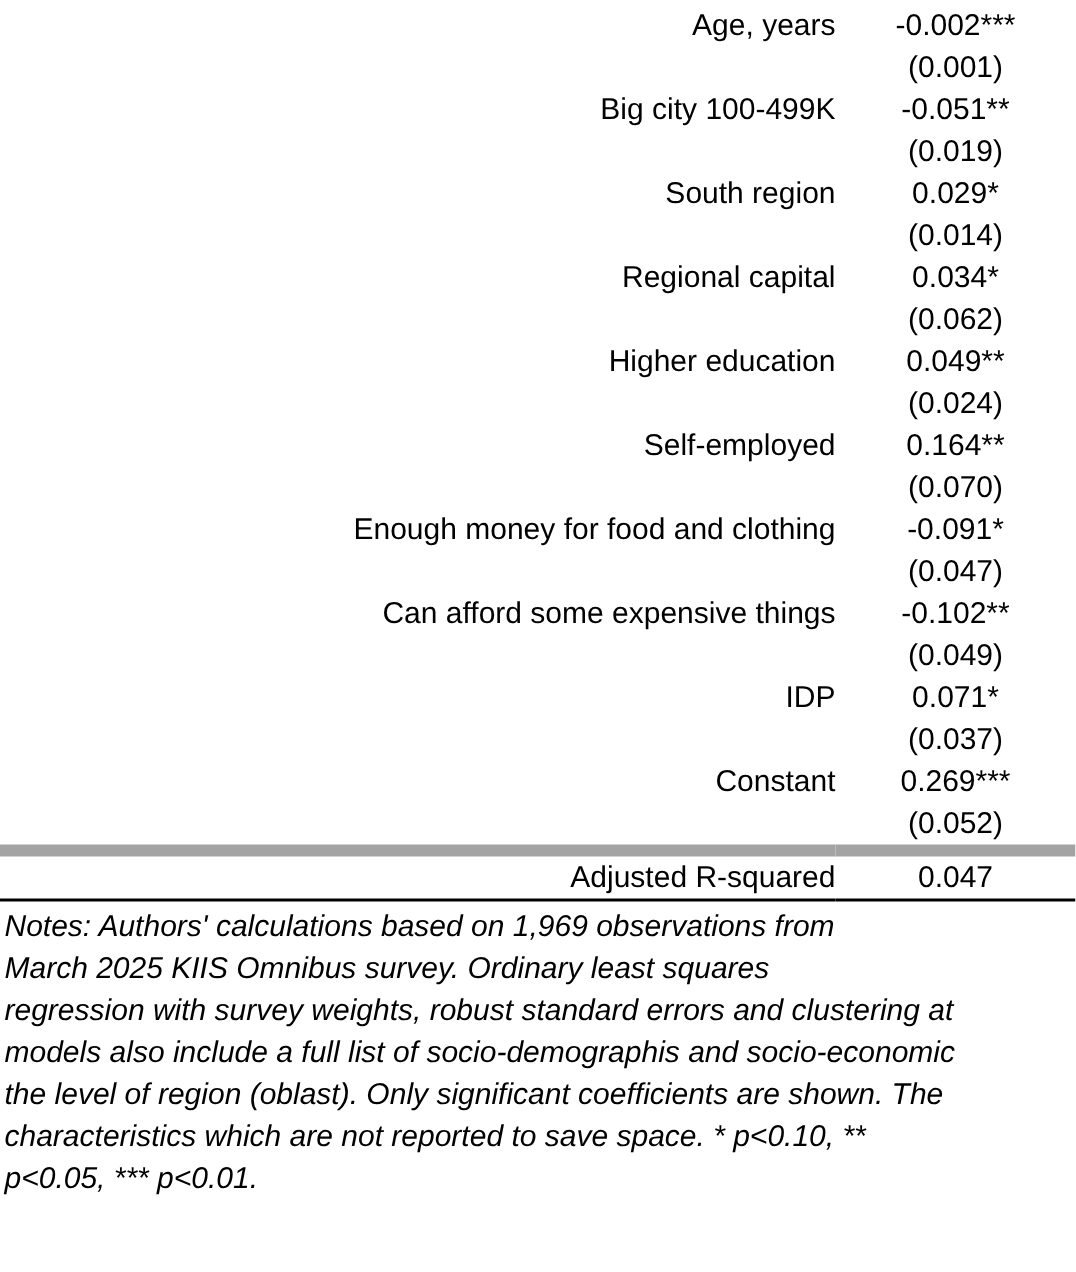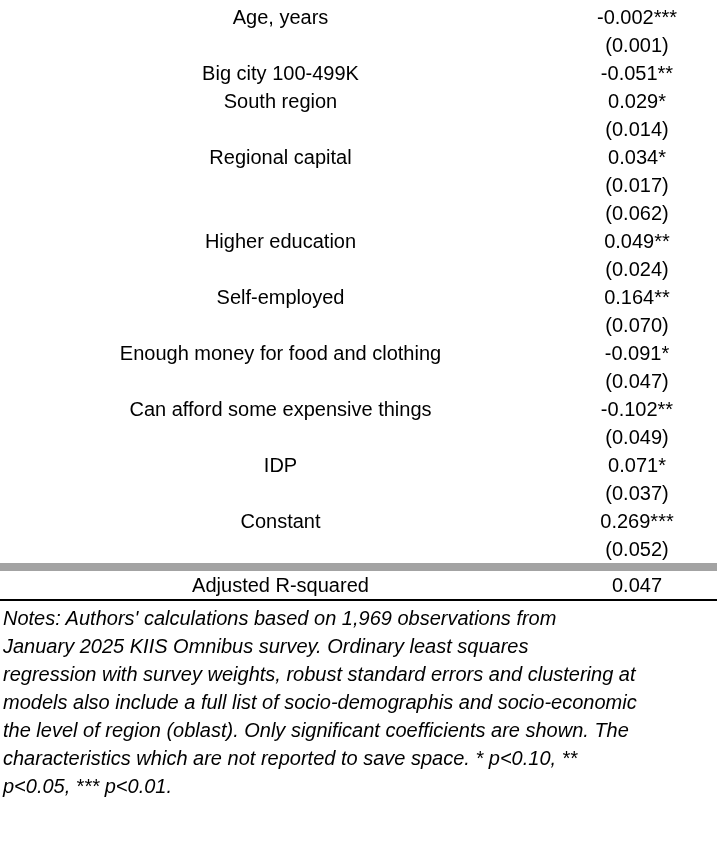--- a/index.html
+++ b/index.html
@@ -26,21 +26,21 @@
   }
   col.col-label { width: auto; }
   col.col-value { width: 160px; }
   td {
     padding: 0;
     height: 28px;
     line-height: 28px;
     vertical-align: middle;
   }
   td.label {
-    text-align: center;
+    text-align: right;
     padding-left: 4px;
     white-space: nowrap;
     overflow: hidden;
   }
   td.val {
     text-align: center;
     white-space: nowrap;
   }
   tbody.summary td {
     border-top: 8px solid #a3a3a3;
@@ -75,37 +75,37 @@
   </tr>
   <tr class="se-row">
     <td class="label se-empty"></td>
     <td class="val se-val">(0.001)</td>
   </tr>
 
   <tr class="coef-row">
     <td class="label coef-label">Big city 100-499K</td>
     <td class="val coef-val">-0.051**</td>
   </tr>
+  <tr class="se-row">
+    <td class="label se-empty"></td>
+    <td class="val se-val">(0.019)</td>
+  </tr>
 
   <tr class="coef-row">
     <td class="label coef-label">South region</td>
     <td class="val coef-val">0.029*</td>
   </tr>
   <tr class="se-row">
     <td class="label se-empty"></td>
     <td class="val se-val">(0.014)</td>
   </tr>
 
   <tr class="coef-row">
     <td class="label coef-label">Regional capital</td>
     <td class="val coef-val">0.034*</td>
-  </tr>
-  <tr class="se-row">
-    <td class="label se-empty"></td>
-    <td class="val se-val">(0.017)</td>
   </tr>
 
   <tr class="se-row">
     <td class="label se-empty"></td>
     <td class="val se-val">(0.062)</td>
   </tr>
 
   <tr class="coef-row">
     <td class="label coef-label">Higher education</td>
     <td class="val coef-val">0.049**</td>
@@ -163,21 +163,21 @@
     <tbody class="summary">
       <tr>
         <td class="label">Adjusted R-squared</td>
         <td class="val">0.047</td>
       </tr>
     </tbody>
   </table>
 
   <div class="notes" id="notes">
       <div class="notes-line">Notes: Authors' calculations based on 1,969 observations from</div>
-      <div class="notes-line">January 2025 KIIS Omnibus survey. Ordinary least squares</div>
+      <div class="notes-line">March 2025 KIIS Omnibus survey. Ordinary least squares</div>
       <div class="notes-line">regression with survey weights, robust standard errors and clustering at</div>
       <div class="notes-line">models also include a full list of socio-demographis and socio-economic</div>
       <div class="notes-line">the level of region (oblast). Only significant coefficients are shown. The</div>
       <div class="notes-line">characteristics which are not reported to save space. * p&lt;0.10, **</div>
       <div class="notes-line">p&lt;0.05, *** p&lt;0.01.</div>
     </div>
 
 </div>
 
 </body></html>

